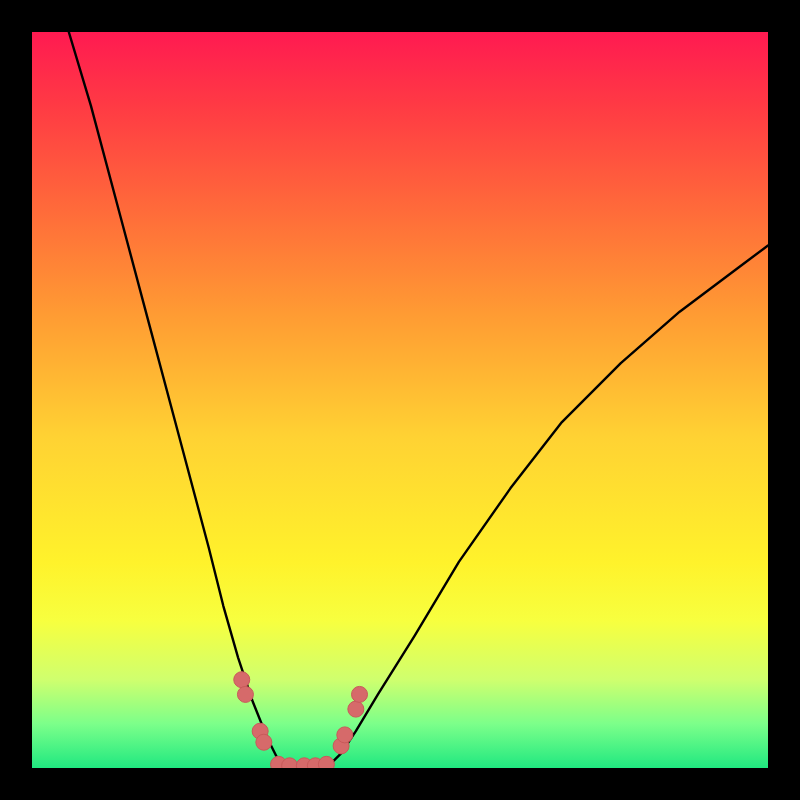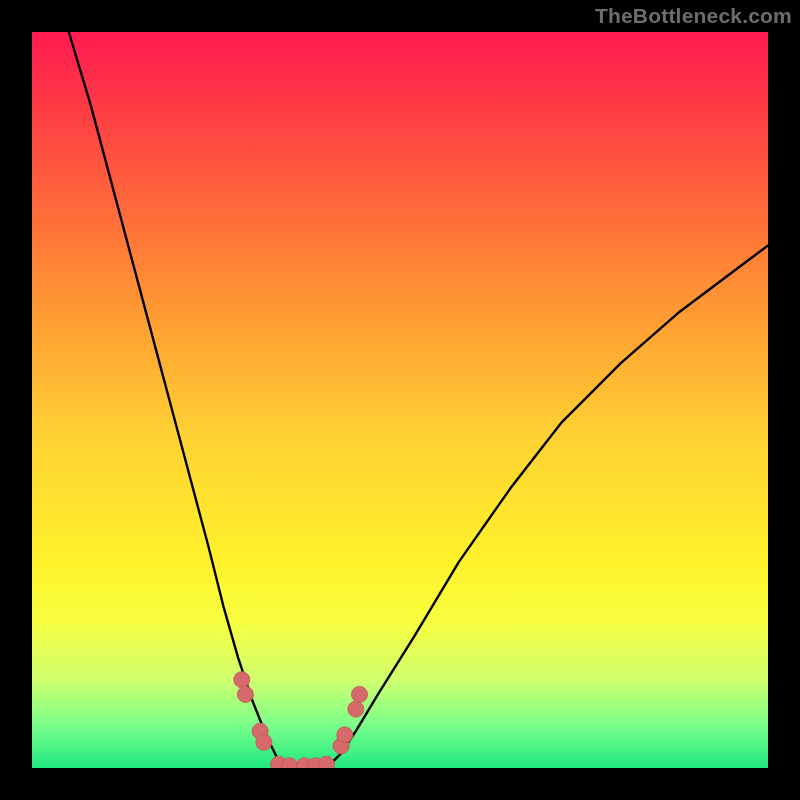--- a/index.html
+++ b/index.html
@@ -68,14 +68,13 @@
         <circle cx="257.60" cy="733.79" r="8" fill="#d66a6a" stroke="#c85a5a" stroke-width="1"></circle>
         <circle cx="272.32" cy="733.79" r="8" fill="#d66a6a" stroke="#c85a5a" stroke-width="1"></circle>
         <circle cx="283.36" cy="733.79" r="8" fill="#d66a6a" stroke="#c85a5a" stroke-width="1"></circle>
         <circle cx="294.40" cy="732.32" r="8" fill="#d66a6a" stroke="#c85a5a" stroke-width="1"></circle>
         <circle cx="309.12" cy="713.92" r="8" fill="#d66a6a" stroke="#c85a5a" stroke-width="1"></circle>
         <circle cx="312.80" cy="702.88" r="8" fill="#d66a6a" stroke="#c85a5a" stroke-width="1"></circle>
         <circle cx="323.84" cy="677.12" r="8" fill="#d66a6a" stroke="#c85a5a" stroke-width="1"></circle>
         <circle cx="327.52" cy="662.40" r="8" fill="#d66a6a" stroke="#c85a5a" stroke-width="1"></circle>
       </svg>
   </div>
-  <div class="watermark">TheBottleneck.com</div>
 </div>
 
 </body></html>

